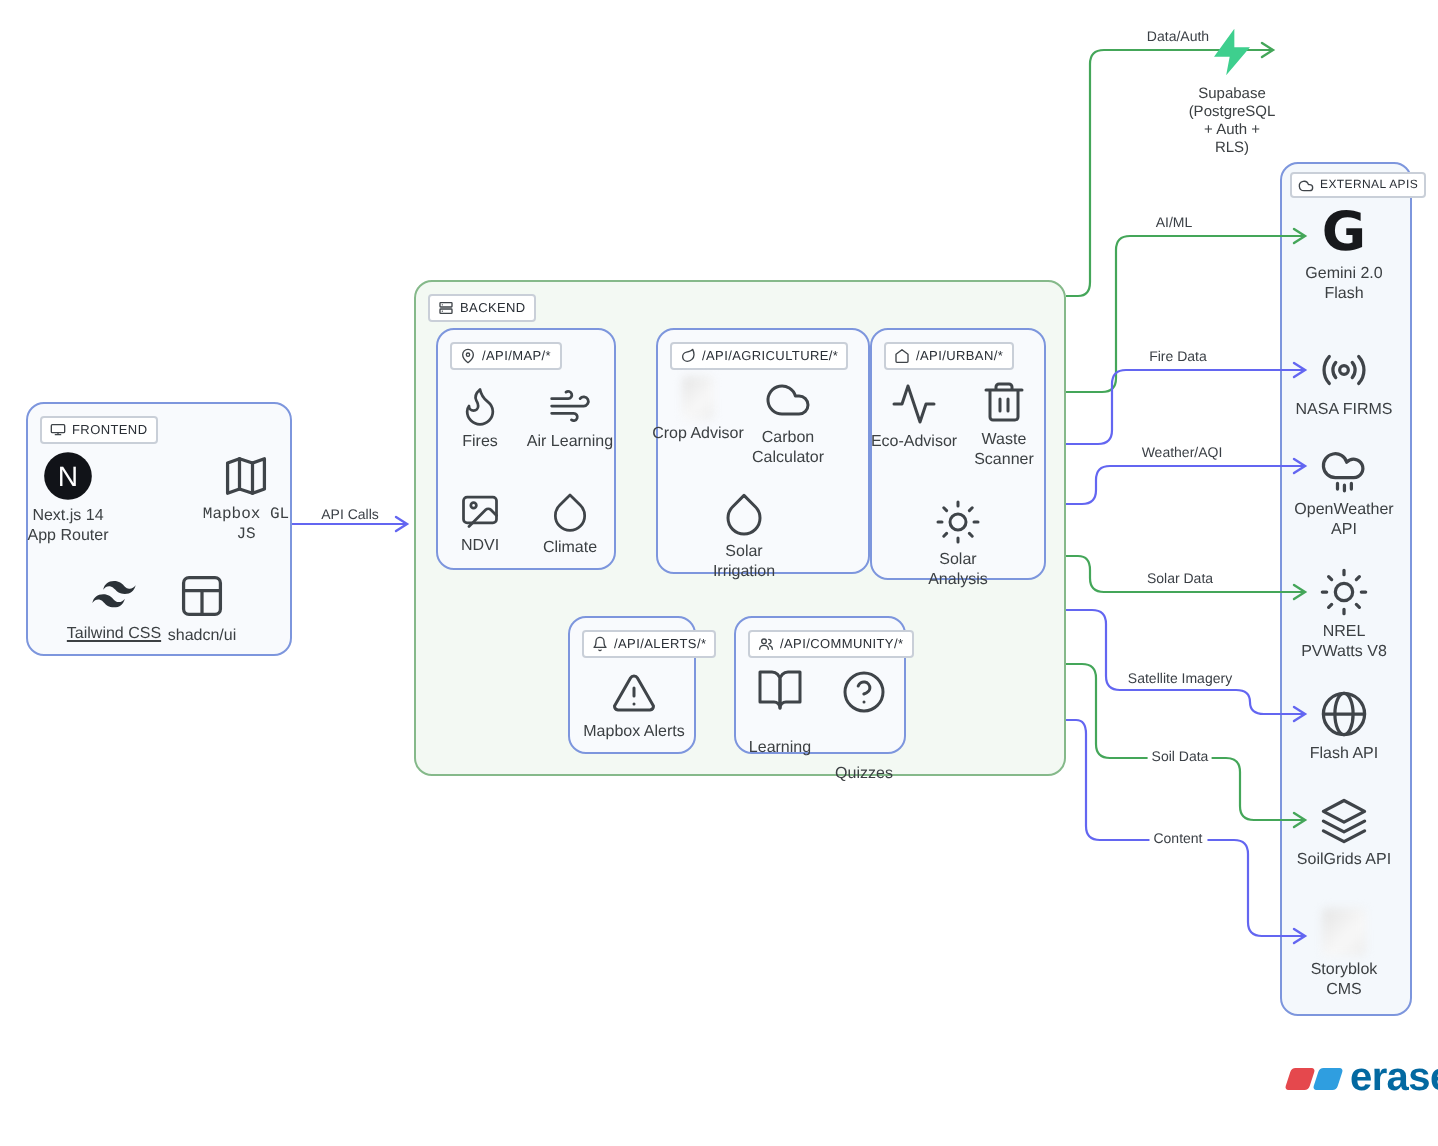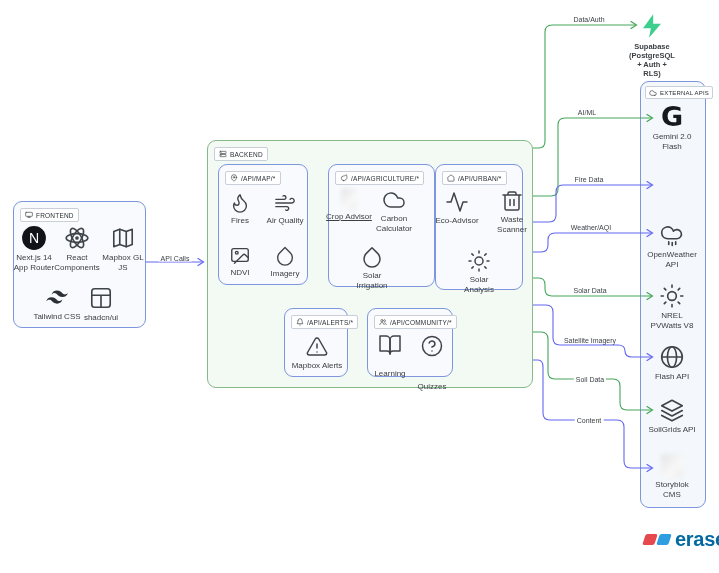--- a/index.html
+++ b/index.html
@@ -45,43 +45,31 @@
   <div class="node w56" style="left:6px;top:225px;">
     <span class="ic">
       <svg width="26" height="26" viewBox="0 0 24 24">
           <circle cx="12" cy="12" r="11" fill="#111318" stroke="none"></circle>
           <text x="12" y="16.6" text-anchor="middle" font-size="13" font-family="Liberation Sans, sans-serif" fill="#fff" stroke="none">N</text>
         </svg>
     </span>
     <span class="nl">Next.js 14
 App Router</span>
   </div>
-  <div class="node w56" style="left:49px;top:225px;">
-    <span class="ic">
-      <svg width="26" height="26" viewBox="0 0 24 24">
-          <ellipse cx="12" cy="12" rx="10" ry="4"></ellipse>
-          <ellipse cx="12" cy="12" rx="10" ry="4" transform="rotate(60 12 12)"></ellipse>
-          <ellipse cx="12" cy="12" rx="10" ry="4" transform="rotate(120 12 12)"></ellipse>
-          <circle cx="12" cy="12" r="1.7" fill="#3f4449" stroke="none"></circle>
-        </svg>
-    </span>
-    <span class="nl">React
-Components</span>
-  </div>
-  <div class="node w56" style="left:95px;top:225px;">
+  <div class="node w56" style="left:95px;top:225px;font-family:Liberation Mono, monospace;">
     <span class="ic">
       <svg width="26" height="26" viewBox="0 0 24 24">
           <path d="M9 4 3.5 6v14l5.5-2 6 2 5.5-2V4l-5.5 2-6-2z"></path>
           <path d="M9 4v14M15 6v14"></path>
         </svg>
     </span>
     <span class="nl">Mapbox GL
 JS</span>
   </div>
-  <div class="node w56" style="left:29px;top:284px;">
+  <div class="node w56" style="left:29px;top:284px;text-decoration:underline;">
     <span class="ic">
       <svg width="26" height="26" viewBox="0 0 24 24">
           <path fill="#2b3137" stroke="none" d="M12 6c-2.67 0-4.33 1.33-5 4 1-1.33 2.17-1.83 3.5-1.5.76.19 1.3.74 1.9 1.35.98 1 2.12 2.15 4.6 2.15 2.67 0 4.33-1.33 5-4-1 1.33-2.17 1.83-3.5 1.5-.76-.19-1.3-.74-1.9-1.35C15.62 7.15 14.48 6 12 6zM7 12.15c-2.67 0-4.33 1.33-5 4 1-1.33 2.17-1.83 3.5-1.5.76.19 1.3.74 1.9 1.35.98 1 2.12 2.15 4.6 2.15 2.67 0 4.33-1.33 5-4-1 1.33-2.17 1.83-3.5 1.5-.76-.19-1.3-.74-1.9-1.35-.98-1-2.12-2.15-4.6-2.15z"></path>
         </svg>
     </span>
     <span class="nl">Tailwind CSS</span>
   </div>
   <div class="node w56" style="left:73px;top:285px;">
     <span class="ic">
       <svg width="26" height="26" viewBox="0 0 24 24">
@@ -119,50 +107,50 @@
         </svg>
     </span>
     <span class="nl">Fires</span>
   </div>
   <div class="node w46" style="left:262px;top:192px;">
     <span class="ic">
       <svg width="22" height="22" viewBox="0 0 24 24">
           <path d="M12.8 19.6A2 2 0 1 0 14 16H2M17.5 8a2.5 2.5 0 1 1 2 4H2M9.8 4.4A2 2 0 1 1 11 8H2"></path>
         </svg>
     </span>
-    <span class="nl">Air Quality</span>
+    <span class="nl">Air Learning</span>
   </div>
   <div class="node w46" style="left:217px;top:244px;">
     <span class="ic">
       <svg width="22" height="22" viewBox="0 0 24 24">
           <rect x="3" y="5" width="18" height="14" rx="2"></rect>
           <circle cx="8.5" cy="9.5" r="1.5"></circle>
           <path d="m21 15-3.1-3.1a2 2 0 0 0-2.8 0L6 21"></path>
         </svg>
     </span>
     <span class="nl">NDVI</span>
   </div>
   <div class="node w46" style="left:262px;top:245px;">
     <span class="ic">
       <svg width="22" height="22" viewBox="0 0 24 24">
           <path d="M12 2.69l5.66 5.66a8 8 0 1 1-11.31 0z"></path>
         </svg>
     </span>
-    <span class="nl">Imagery</span>
+    <span class="nl">Climate</span>
   </div>
 
   <div class="groupbox blue-box" style="left:328px;top:164px;width:107px;height:123px;">
     <span class="chip">
       <svg viewBox="0 0 24 24">
           <path d="M11 20A7 7 0 0 1 9.8 6.1C15.5 5 17 4.48 19 2c1 2 2 4.18 2 8 0 5.5-4.78 10-10 10Z"></path>
         </svg>
       <span>/API/AGRICULTURE/*</span>
     </span>
   </div>
-  <div class="node w46" style="left:326px;top:188px;text-decoration:underline;">
+  <div class="node w46" style="left:326px;top:188px;">
     <span class="ic">
         <span class="blurbox" style="display:block;width:16px;height:22px;"></span>
       </span>
     <span class="nl">Crop Advisor</span>
   </div>
   <div class="node w46" style="left:371px;top:188px;">
     <span class="ic">
       <svg width="24" height="24" viewBox="0 0 24 24">
           <path d="M17.5 19H9a7 7 0 1 1 6.71-9h1.79a4.5 4.5 0 1 1 0 9Z"></path>
         </svg>
@@ -189,21 +177,21 @@
     </span>
   </div>
   <div class="node w46" style="left:434px;top:190px;">
     <span class="ic">
       <svg width="24" height="24" viewBox="0 0 24 24">
           <path d="M22 12h-4l-3 9L9 3l-3 9H2"></path>
         </svg>
     </span>
     <span class="nl">Eco-Advisor</span>
   </div>
-  <div class="node w46" style="left:489px;top:189px;">
+  <div class="node w46" style="left:479px;top:189px;">
     <span class="ic">
       <svg width="24" height="24" viewBox="0 0 24 24">
           <path d="M3 6h18M19 6v13.5a1.5 1.5 0 0 1-1.5 1.5h-11A1.5 1.5 0 0 1 5 19.5V6M8 6V4.5A1.5 1.5 0 0 1 9.5 3h5A1.5 1.5 0 0 1 16 4.5V6"></path>
           <path d="M10 10.5v6M14 10.5v6"></path>
         </svg>
     </span>
     <span class="nl">Waste
 Scanner</span>
   </div>
   <div class="node w46" style="left:456px;top:249px;">
@@ -258,21 +246,21 @@
   <div class="node w46" style="left:409px;top:334px;gap:24px;">
     <span class="ic">
       <svg width="24" height="24" viewBox="0 0 24 24">
           <circle cx="12" cy="12" r="9.5"></circle>
           <path d="M9.1 9a3 3 0 0 1 5.83 1c0 2-3 3-3 3M12 17h.01"></path>
         </svg>
     </span>
     <span class="nl">Quizzes</span>
   </div>
 
-  <div class="node w60" style="left:622px;top:12px;font-weight:bold;">
+  <div class="node w60" style="left:586px;top:12px;">
     <span class="ic">
       <svg width="28" height="28" viewBox="0 0 24 24">
           <path d="M13 2 4.3 14H11l-1.5 8L19.7 10H13z" fill="#3ecf8e" stroke="none"></path>
         </svg>
     </span>
     <span class="nl" style="font-size:7.5px;">Supabase
 (PostgreSQL
 + Auth +
 RLS)</span>
   </div>
@@ -283,20 +271,29 @@
           <path d="M17.5 19H9a7 7 0 1 1 6.71-9h1.79a4.5 4.5 0 1 1 0 9Z"></path>
         </svg>
       <span>EXTERNAL APIS</span>
     </span>
   </div>
 
   <div class="node w60" style="left:642px;top:103px;">
     <span class="glogo">G</span>
     <span class="nl">Gemini 2.0
 Flash</span>
+  </div>
+  <div class="node w60" style="left:642px;top:172px;">
+    <span class="ic">
+      <svg width="26" height="26" viewBox="0 0 24 24">
+          <circle cx="12" cy="12" r="2"></circle>
+          <path d="M8.2 8.5a5.3 5.3 0 0 0 0 7M15.8 8.5a5.3 5.3 0 0 1 0 7M5.2 5.8a9.2 9.2 0 0 0 0 12.4M18.8 5.8a9.2 9.2 0 0 1 0 12.4"></path>
+        </svg>
+    </span>
+    <span class="nl">NASA FIRMS</span>
   </div>
   <div class="node w60" style="left:642px;top:222px;">
     <span class="ic">
       <svg width="26" height="26" viewBox="0 0 24 24">
           <path d="M16.5 15.5H8a5.5 5.5 0 1 1 5.27-7.07A4.25 4.25 0 1 1 16.5 15.5z"></path>
           <path d="M9 18.2v2.6M12.2 19v2.6M15.4 18.2v2.6"></path>
         </svg>
     </span>
     <span class="nl">OpenWeather
 API</span>

